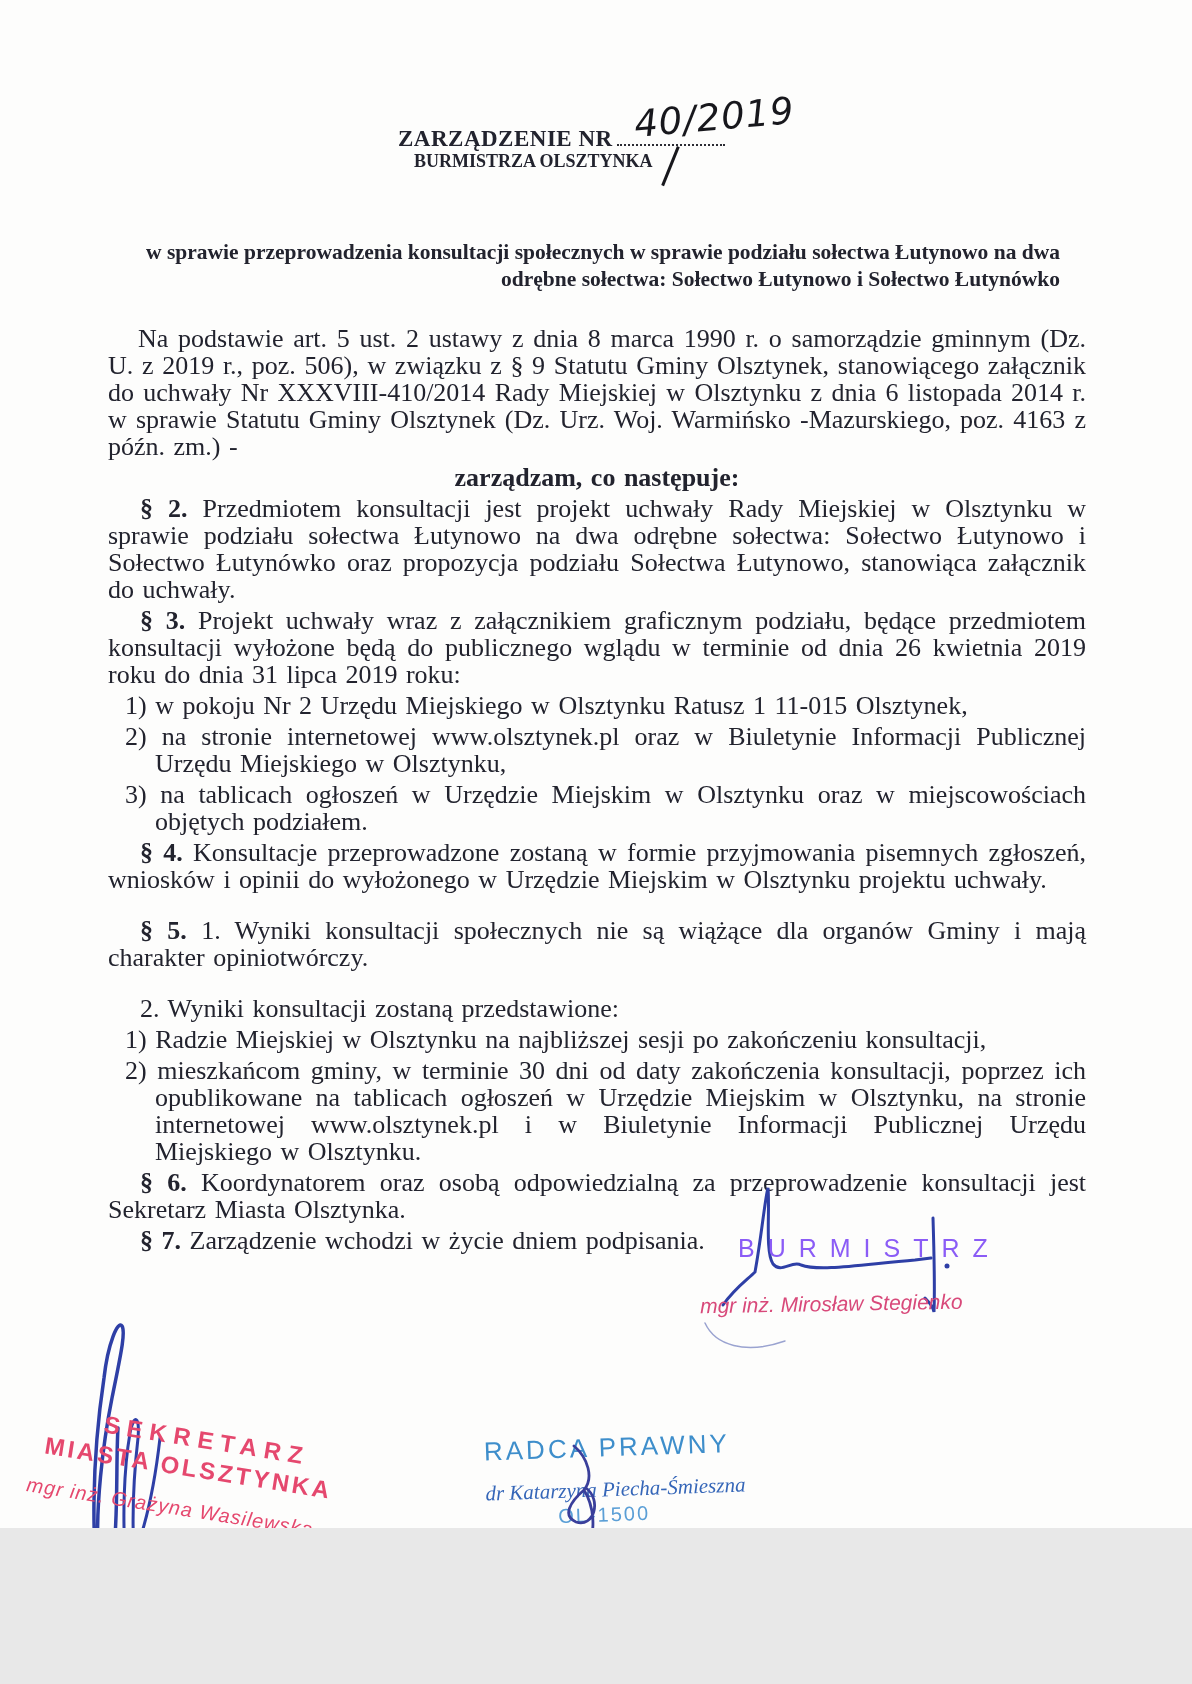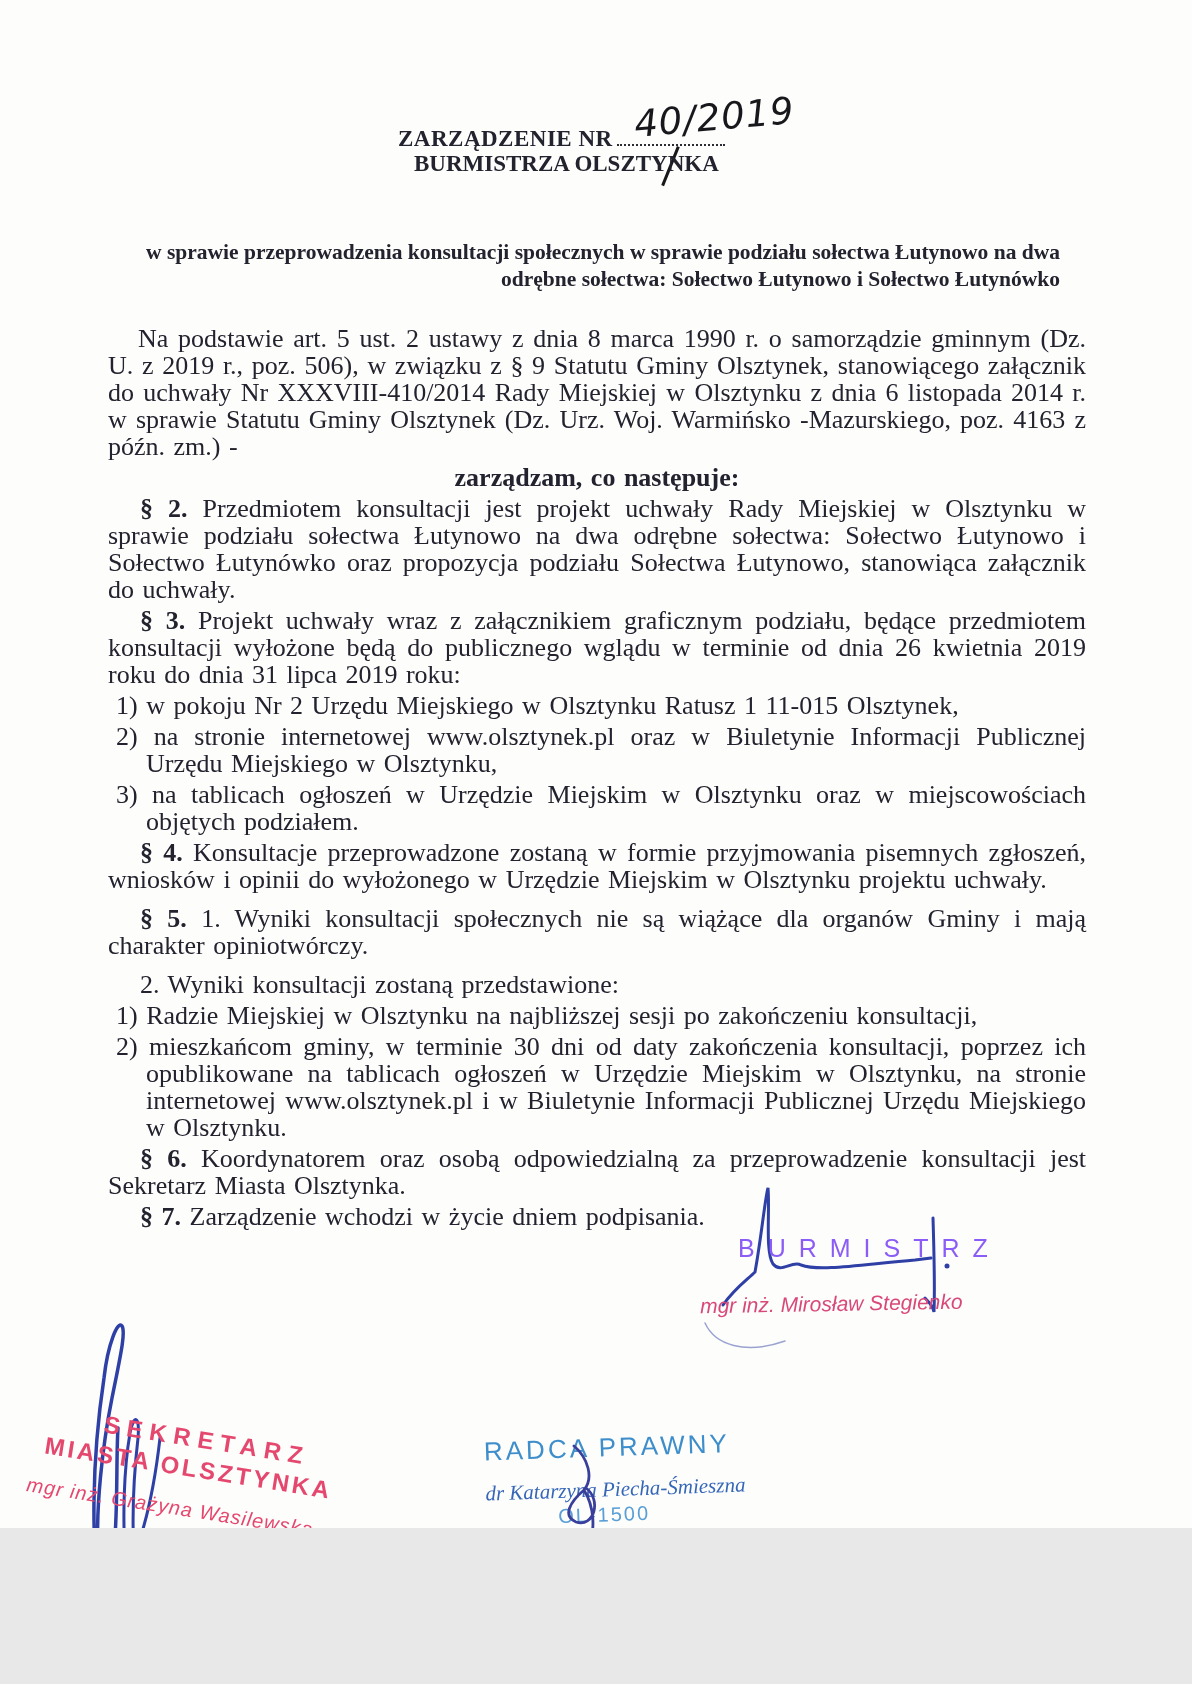--- a/index.html
+++ b/index.html
@@ -10,39 +10,39 @@
     margin: 0 auto;
     background: #fdfdfc;
     font-family: "Liberation Serif", serif;
     color: #22232e;
     overflow: hidden;
   }
 
   
   .hdr-line1 { position: absolute; left: 398px; top: 126px; font-size: 23px; font-weight: bold; letter-spacing: .5px; white-space: nowrap; }
   .dotted { display: inline-block; width: 108px; height: 19px; border-bottom: 2.5px dotted #2b2b33; margin-left: 4px; }
-  .hdr-line2 { position: absolute; left: 414px; top: 151px; font-size: 23px; font-weight: bold; white-space: nowrap; }
+  .hdr-line2 { position: absolute; left: 414px; top: 151px; font-size: 18px; font-weight: bold; white-space: nowrap; }
   .handnum {
     position: absolute; left: 634px; top: 96px;
     font-family: "DejaVu Sans", sans-serif; font-style: italic;
     font-size: 37px; color: #17171c; letter-spacing: 1px;
     transform: rotate(-5deg); white-space: nowrap;
   }
   .slash-ext { position: absolute; left: 669px; top: 145px; width: 2.5px; height: 42px; background: #17171c; transform: rotate(22deg); }
   .date-line { position: absolute; left: 135px; top: 199px; width: 900px; text-align: center; font-size: 22px; }
   .subject { position: absolute; left: 110px; top: 239px; width: 950px; text-align: right; font-size: 21.5px; font-weight: bold; line-height: 27px; }
 
   
   .body-flow { position: absolute; left: 108px; top: 325px; width: 978px; font-size: 26px; line-height: 27px; text-align: justify; word-spacing: 2px; }
   .preamble { text-indent: 30px; }
   .enact { text-align: center; font-weight: bold; margin-top: 4px; }
   .sect { margin-top: 4px; text-indent: 32px; }
-  .sect.gap { margin-top: 12px; }
+  .sect.gap { margin-top: 24px; }
   .b { font-weight: bold; }
-  .li { margin-top: 4px; margin-left: 8px; padding-left: 30px; text-indent: -30px; }
+  .li { margin-top: 4px; margin-left: 17px; padding-left: 30px; text-indent: -30px; }
 
   
   .mayor-title { position: absolute; left: 738px; top: 1234px; font-family: "Liberation Sans", sans-serif; font-size: 25px; letter-spacing: 13px; color: #8b5cf6; white-space: nowrap; }
   .mayor-name { position: absolute; left: 700px; top: 1292px; font-family: "Liberation Sans", sans-serif; font-style: italic; font-size: 21px; color: #d8497a; transform: rotate(-1deg); white-space: nowrap; }
   .mayor-ink { position: absolute; left: 695px; top: 1180px; }
   .mayor-ink2 { position: absolute; left: 690px; top: 1305px; }
 
   
   .sec-stamp { position: absolute; left: 52px; top: 1402px; transform: rotate(9deg); transform-origin: left top; color: #e5486e; font-family: "Liberation Sans", sans-serif; }
   .sec-l1 { font-size: 24px; font-weight: bold; letter-spacing: 7px; margin-left: 55px; white-space: nowrap; }

